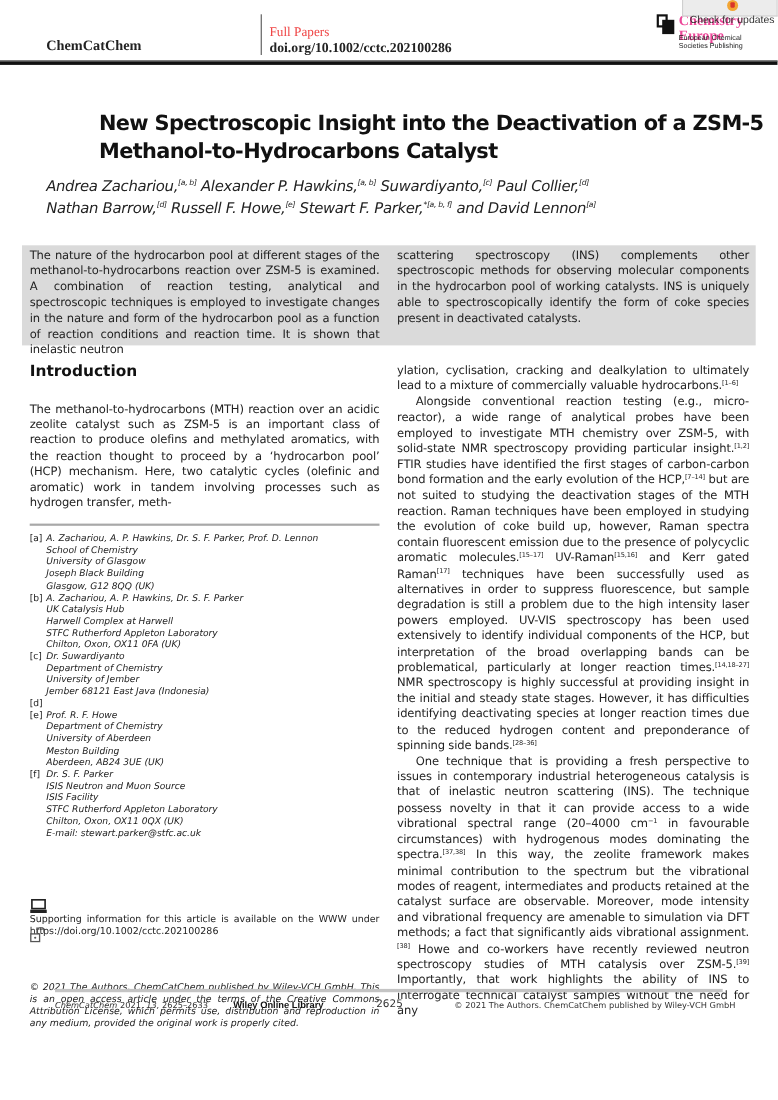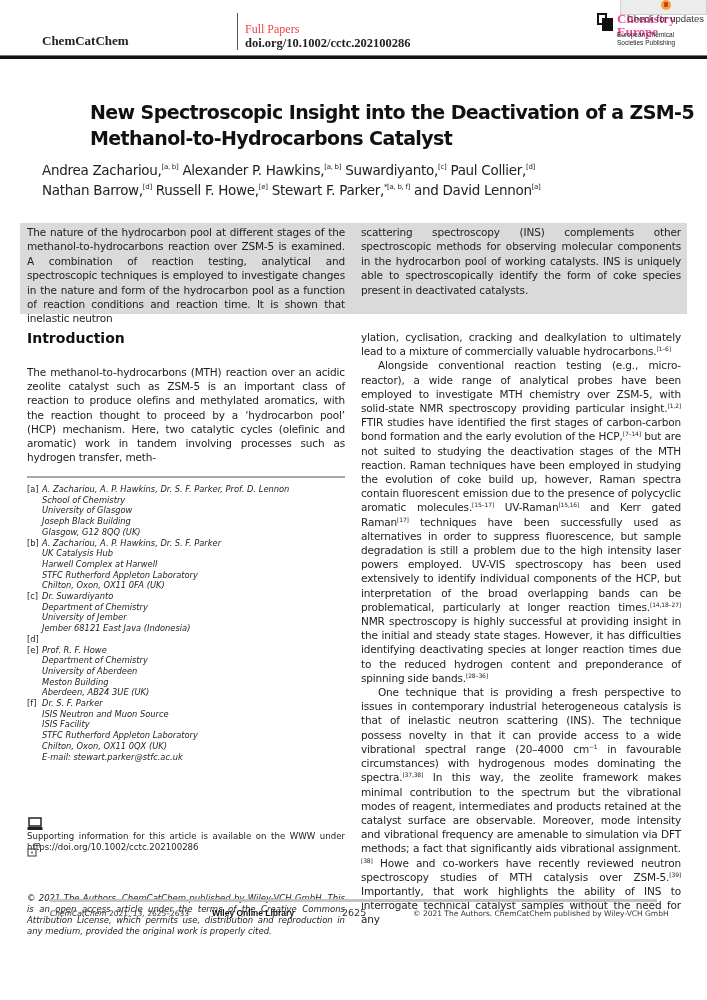--- a/index.html
+++ b/index.html
@@ -21,21 +21,21 @@
     .check-icon::after { content: ""; position: absolute; left: 3px; top: 2px; width: 4px; height: 5px; background: #d9342b; border-radius: 1px; }
 
     .ce-logo { left: 597px; top: 13px; width: 16px; height: 18px; }
     .ce-logo .sq1 { position: absolute; left: 0; top: 0; width: 10px; height: 12px; border: 2px solid #111; box-sizing: border-box; background: #fff; }
     .ce-logo .sq2 { position: absolute; left: 5px; top: 5px; width: 11px; height: 13px; background: #111; }
     .ce-name { left: 617px; top: 12px; font-family: "Liberation Serif", serif; font-weight: bold; font-size: 13px; color: #ec4899; line-height: 13px; }
     .ce-sub { left: 617px; top: 31px; font-family: "Liberation Sans", sans-serif; font-size: 6.5px; color: #222; line-height: 8px; }
 
     
     .title { left: 42px; top: 99px; width: 640px; font-family: "DejaVu Sans", sans-serif; font-size: 19px; font-weight: bold; line-height: 26px; color: #111; letter-spacing: -0.6px; margin-left: 48px; }
-    .authors { left: 42px; top: 160px; width: 640px; font-family: "DejaVu Sans", sans-serif; font-size: 13.5px; line-height: 20px; color: #222; letter-spacing: -0.3px; }
+    .authors { left: 42px; top: 160px; width: 640px; font-family: "DejaVu Sans", sans-serif; font-size: 13.5px; line-height: 20px; color: #222; letter-spacing: -0.3px; font-style: italic; }
     .authors sup { font-size: 7px; vertical-align: 6px; line-height: 0; }
 
     
     .abstract-box { left: 20px; top: 223px; width: 667px; height: 91px; background: #dadada; }
     .abstract-col { font-size: 10.5px; line-height: 14.4px; text-align: justify; color: #222; letter-spacing: -0.15px; }
     .abstract-left { left: 27px; top: 225px; width: 318px; }
     .abstract-right { left: 361px; top: 225px; width: 320px; }
 
     
     .intro-heading { left: 27px; top: 330px; font-size: 14px; font-weight: bold; color: #111; }

